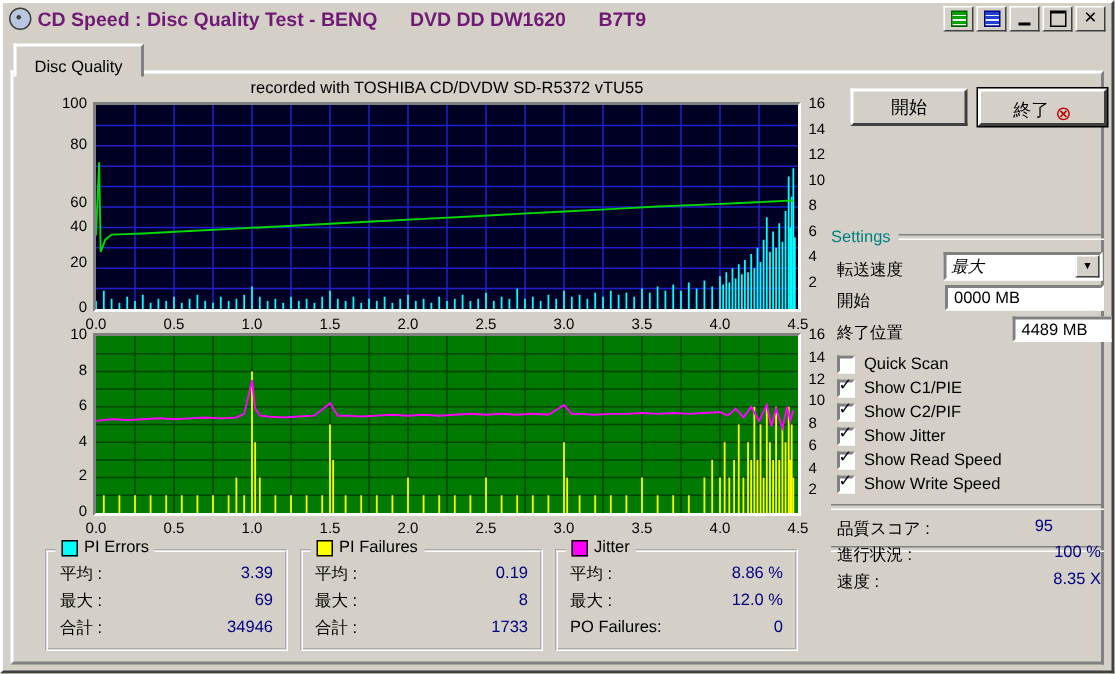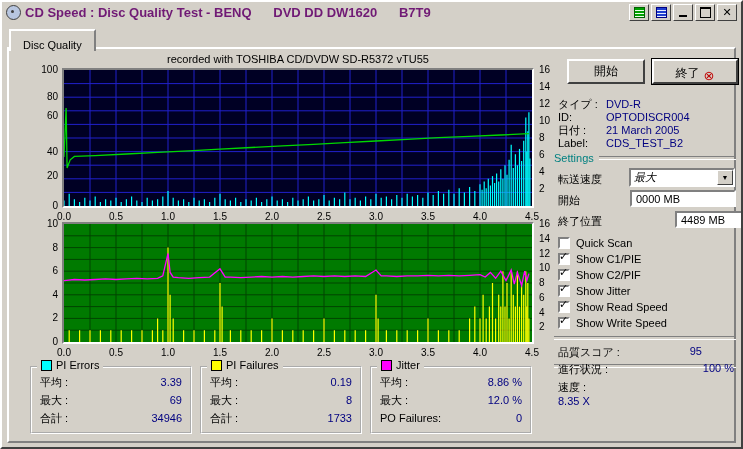--- a/index.html
+++ b/index.html
@@ -349,21 +349,21 @@
             <line x1="463.8" y1="118" x2="463.8" y2="59.0" stroke="#FFFF00" stroke-width="1.2"></line>
             <line x1="464.9" y1="118" x2="464.9" y2="94.4" stroke="#FFFF00" stroke-width="1.2"></line>
           </g>
           <g>
             <polyline points="0.0,56.6 10.4,55.5 20.8,56.0 31.2,55.5 41.6,54.9 52.0,55.5 62.4,54.9 72.8,54.3 83.2,54.9 93.6,54.3 98.8,51.9 104.0,29.5 106.1,48.4 109.2,53.1 114.4,53.7 124.8,54.3 135.2,53.7 145.6,53.1 156.0,44.8 161.2,53.1 166.4,53.1 176.8,53.7 187.2,53.1 197.6,52.5 208.0,53.1 218.4,52.5 228.8,53.1 239.2,52.5 249.6,51.9 260.0,52.5 270.4,51.9 280.8,52.5 291.2,51.9 301.6,52.5 312.0,46.0 317.2,51.9 322.4,51.9 332.8,52.5 343.2,51.9 353.6,51.9 364.0,51.3 374.4,51.9 384.8,51.3 395.2,51.9 405.6,51.3 416.0,50.7 421.2,53.1 426.4,48.4 431.6,54.3 436.8,47.2 442.0,56.6 447.2,46.0 450.3,60.2 453.4,48.4 457.6,61.4 460.7,47.2 462.8,56.6 464.9,49.6" fill="none" stroke="#FF00FF" stroke-width="1.3"></polyline>
           </g>
         </svg></div>
     <div id="axis-layer" class="layer">
         <span class="axis-label al-right" style="left: 28px; top: 62px; width: 28px;">100</span>
         <span class="axis-label al-right" style="left: 28px; top: 89.2px; width: 28px;">80</span>
-        <span class="axis-label al-right" style="left: 28px; top: 108px; width: 28px;">60</span>
+        <span class="axis-label al-right" style="left: 28px; top: 128px; width: 28px;">60</span>
         <span class="axis-label al-right" style="left: 28px; top: 143.6px; width: 28px;">40</span>
         <span class="axis-label al-right" style="left: 28px; top: 168px; width: 28px;">20</span>
         <span class="axis-label al-right" style="left: 28px; top: 198px; width: 28px;">0</span>
         <span class="axis-label" style="left: 537px; top: 62px; width: 20px;">16</span>
         <span class="axis-label" style="left: 537px; top: 79px; width: 20px;">14</span>
         <span class="axis-label" style="left: 537px; top: 96px; width: 20px;">12</span>
         <span class="axis-label" style="left: 537px; top: 113px; width: 20px;">10</span>
         <span class="axis-label" style="left: 537px; top: 130px; width: 20px;">8</span>
         <span class="axis-label" style="left: 537px; top: 147px; width: 20px;">6</span>
         <span class="axis-label" style="left: 537px; top: 164px; width: 20px;">4</span>
@@ -468,38 +468,20 @@
       </div>
 
     <div class="btn" style="left:565px;top:57px;width:74px;">
       <span>開始</span>
     </div>
     <div class="btn btn-default" style="left:650px;top:57px;width:82px;">
       <span>終了</span>
       <span class="exit-icon">⊗</span>
     </div>
 
-    <div id="disc-info-rows" style="position:absolute;left:556px;top:96px;width:178px;">
-        <div class="info-row">
-          <span class="lab">タイプ :</span>
-          <span class="val">DVD-R</span>
-        </div>
-        <div class="info-row">
-          <span class="lab">ID:</span>
-          <span class="val">OPTODISCR004</span>
-        </div>
-        <div class="info-row">
-          <span class="lab">日付 :</span>
-          <span class="val">21 March 2005</span>
-        </div>
-        <div class="info-row">
-          <span class="lab">Label:</span>
-          <span class="val">CDS_TEST_B2</span>
-        </div>
-      </div>
 
     <div class="sec-heading" style="top:150px;">
       <span class="txt">Settings</span>
       <span class="rule"></span>
     </div>
 
     <div class="fieldlab" style="top:170px;">転送速度</div>
     <div class="combo" style="top:166px;font-style:italic;">
       <span class="cval">最大</span>
       <span class="cbtn">
@@ -557,19 +539,19 @@
       <span class="val">95</span>
     </div>
 
     <div class="hr-etched" style="top:362px;"></div>
 
     <div id="progress-rows" style="position:absolute;left:556px;top:360px;width:176px;">
         <div class="kv" style="position: static; display: flex; justify-content: space-between; height: 18px;">
           <span class="lab">進行状況 :</span>
           <span class="val">100 %</span>
         </div>
-        <div class="kv" style="position: static; display: flex; justify-content: space-between; height: 18px; flex-direction: column;">
+        <div class="kv" style="position: static; display: flex; justify-content: space-between; height: 18px;">
           <span class="lab">速度 :</span>
           <span class="val">8.35 X</span>
         </div>
       </div>
   </div>
 </div>
 
 </body></html>

